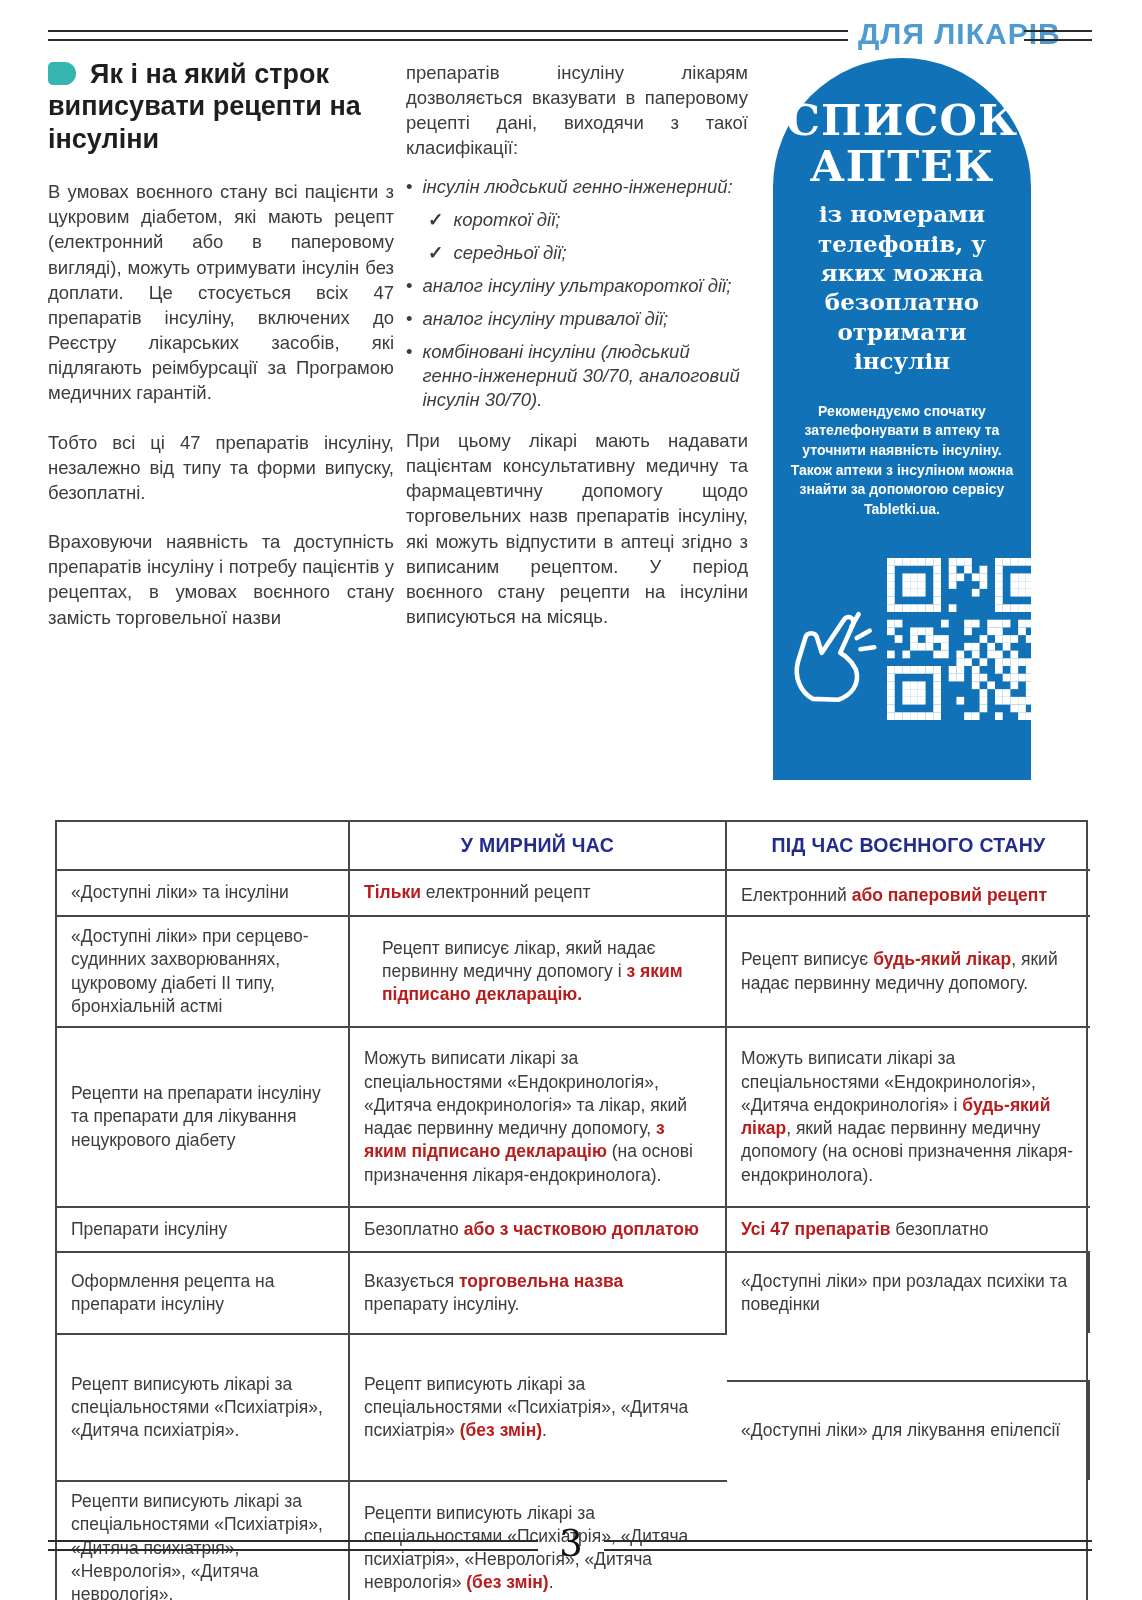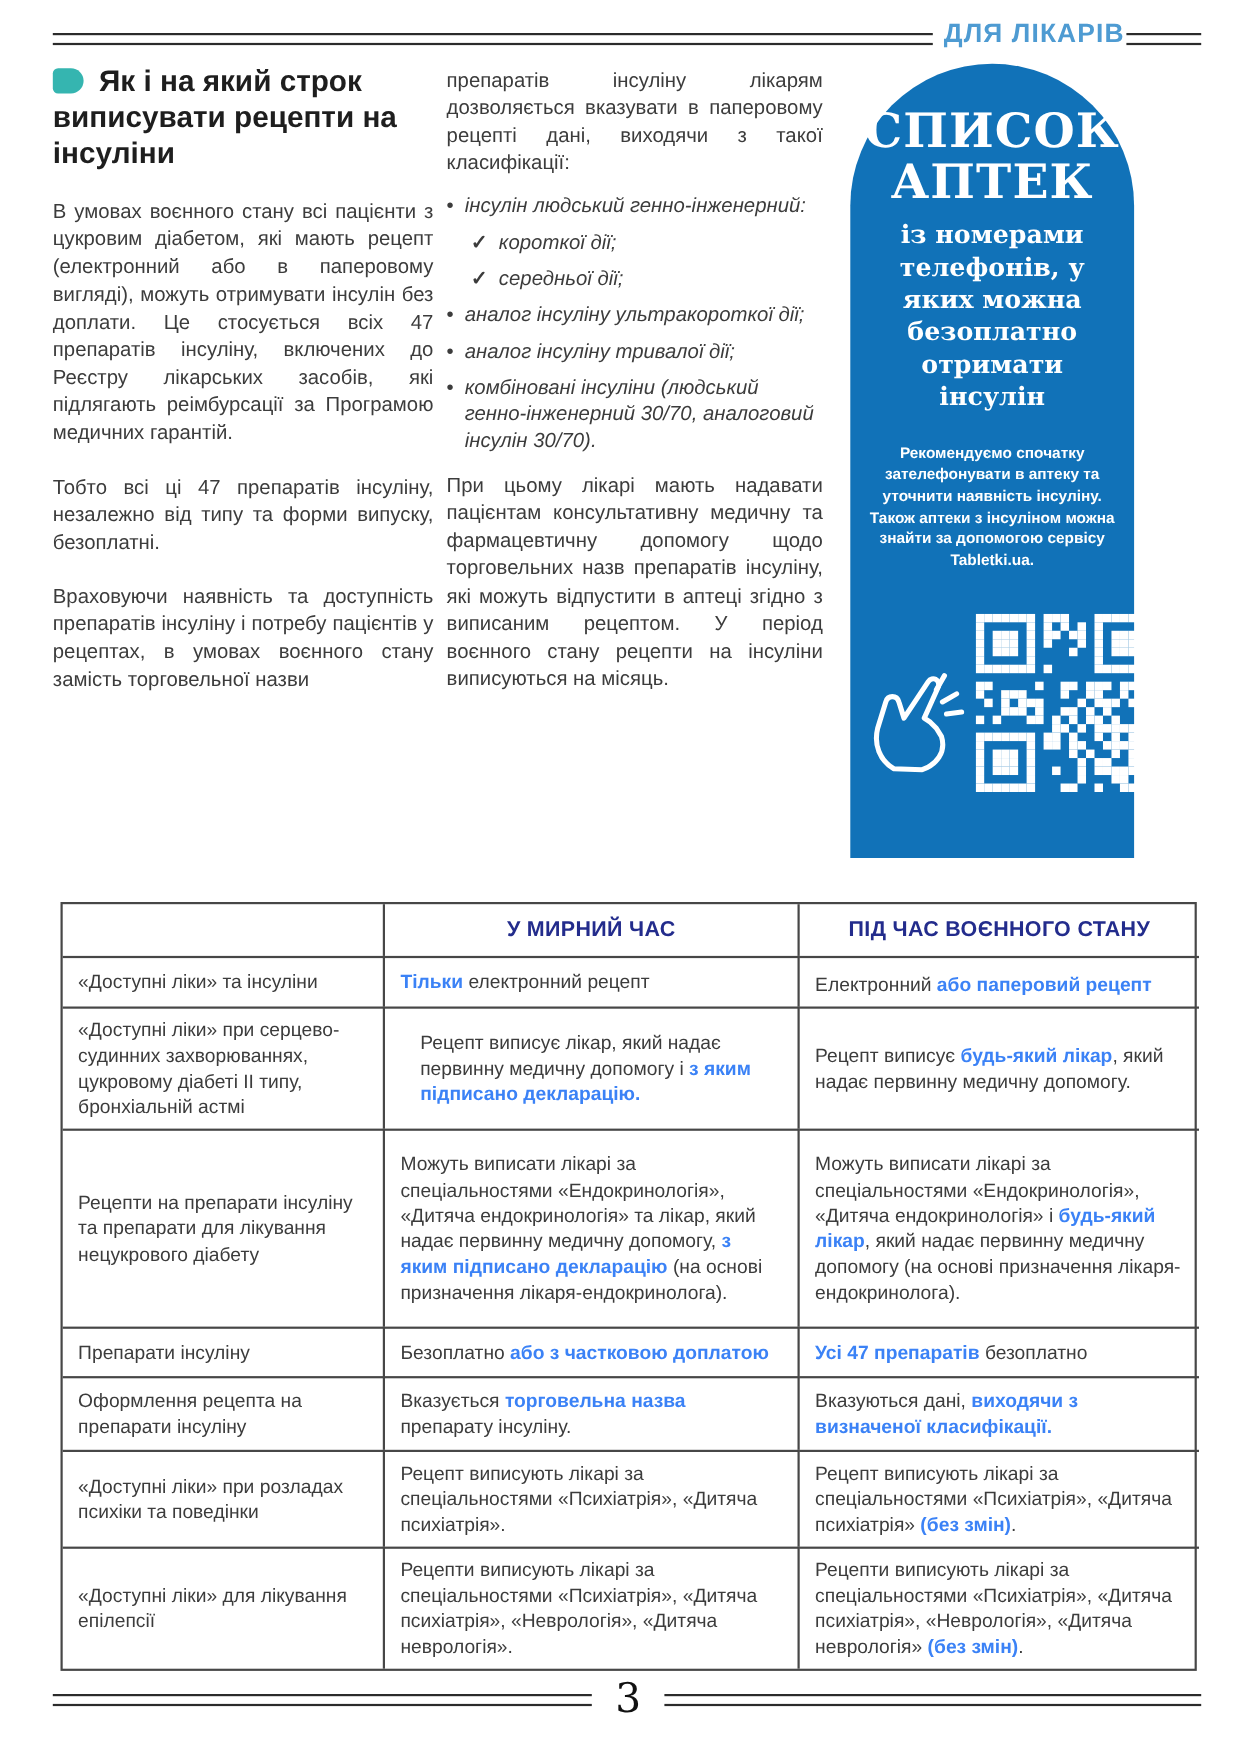--- a/index.html
+++ b/index.html
@@ -1,21 +1,21 @@
 <!DOCTYPE html>
 <html><head>
 <meta charset="utf-8">
 <style>
   html,body{margin:0;padding:0;background:#e8e8e8;}
   #page{position:relative;width:1142px;height:1600px;background:#ffffff;margin:0 auto;
         font-family:"Liberation Sans",sans-serif;color:#3c3c3c;overflow:hidden;}
 
   
   .rule{position:absolute;height:7px;border-top:2px solid #2b2b2b;border-bottom:2px solid #2b2b2b;}
-  .header-label{position:absolute;left:858px;top:17px;font-size:24px;font-weight:bold;
+  .header-label{position:absolute;left:858px;top:17px;font-size:30px;font-weight:bold;
         color:#4e9bd2;letter-spacing:1px;}
 
   
   .col-left{position:absolute;left:48px;top:58px;width:346px;}
   .article-title{font-size:27px;font-weight:bold;color:#1e1e1e;line-height:1.2;margin:0 0 24px 0;}
   .title-bullet{display:inline-block;width:28px;height:23px;background:#35b5b0;
         border-radius:5px 12px 12px 5px;margin-right:14px;vertical-align:-2px;}
   .para{font-size:18.5px;line-height:1.36;text-align:justify;margin:0 0 24px 0;}
 
   
@@ -43,21 +43,21 @@
 
   
   .ctable{position:absolute;left:55px;top:820px;width:1033px;display:grid;
         grid-template-columns:293px 377px 363px;border:2.5px solid #474747;box-sizing:border-box;}
   .ctable > div{box-sizing:border-box;}
   .hcell{min-height:47px;display:flex;align-items:center;justify-content:center;
         font-weight:bold;font-size:19.5px;color:#232c8c;letter-spacing:0.3px;}
   .cell{border-top:2px solid #474747;padding:8px 14px;display:flex;flex-direction:column;
         justify-content:center;font-size:17.5px;line-height:1.33;}
   .bdr{border-right:2px solid #474747;}
-  .emph{color:#3b82f6;font-weight:bold;}
+  .emph{color:#b91c1c;font-weight:bold;}
 
   
   .page-num{position:absolute;left:540px;top:1522px;width:62px;text-align:center;
         font-family:"DejaVu Serif",serif;font-size:37px;color:#111;}
 </style>
 </head>
 <body>
 
 <div id="page">
 
@@ -379,33 +379,30 @@
       </div>
       <div class="cell" style="min-height: 45px;">
         <div><span class="emph">Усі 47 препаратів</span><span> безоплатно</span></div>
       </div>
       <div class="cell bdr" style="min-height: 67px;">
         <span>Оформлення рецепта на препарати інсуліну</span>
       </div>
       <div class="cell bdr" style="min-height: 67px;">
         <div><span>Вказується </span><span class="emph">торговельна назва</span><span> препарату інсуліну.</span></div>
       </div>
-      <div class="cell" style="min-height: 67px;">
-        <div><span>Вказуються дані, </span><span class="emph">виходячи з визначеної класифікації.</span></div>
-      </div>
       <div class="cell bdr" style="min-height: 82px;">
         <span>«Доступні ліки» при розладах психіки та поведінки</span>
       </div>
       <div class="cell bdr" style="min-height: 82px;">
         <div><span>Рецепт виписують лікарі за спеціальностями «Психіатрія», «Дитяча психіатрія».</span></div>
       </div>
       <div class="cell" style="min-height: 82px;">
         <div><span>Рецепт виписують лікарі за спеціальностями «Психіатрія», «Дитяча психіатрія» </span><span class="emph">(без змін)</span><span>.</span></div>
       </div>
-      <div class="cell bdr" style="min-height: 100px;">
+      <div class="cell bdr" style="min-height: 100px; margin-top: 47px;">
         <span>«Доступні ліки» для лікування епілепсії</span>
       </div>
       <div class="cell bdr" style="min-height: 100px;">
         <div><span>Рецепти виписують лікарі за спеціальностями «Психіатрія», «Дитяча психіатрія», «Неврологія», «Дитяча неврологія».</span></div>
       </div>
       <div class="cell" style="min-height: 100px;">
         <div><span>Рецепти виписують лікарі за спеціальностями «Психіатрія», «Дитяча психіатрія», «Неврологія», «Дитяча неврологія» </span><span class="emph">(без змін)</span><span>.</span></div>
       </div>
     </div>
 

